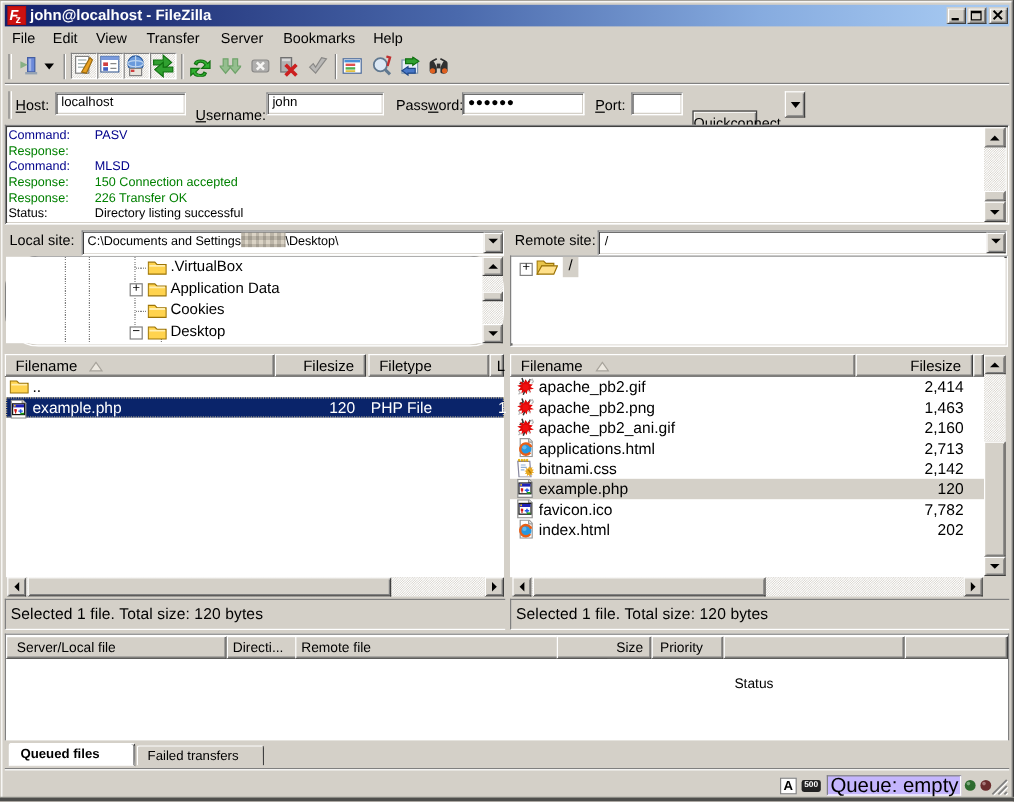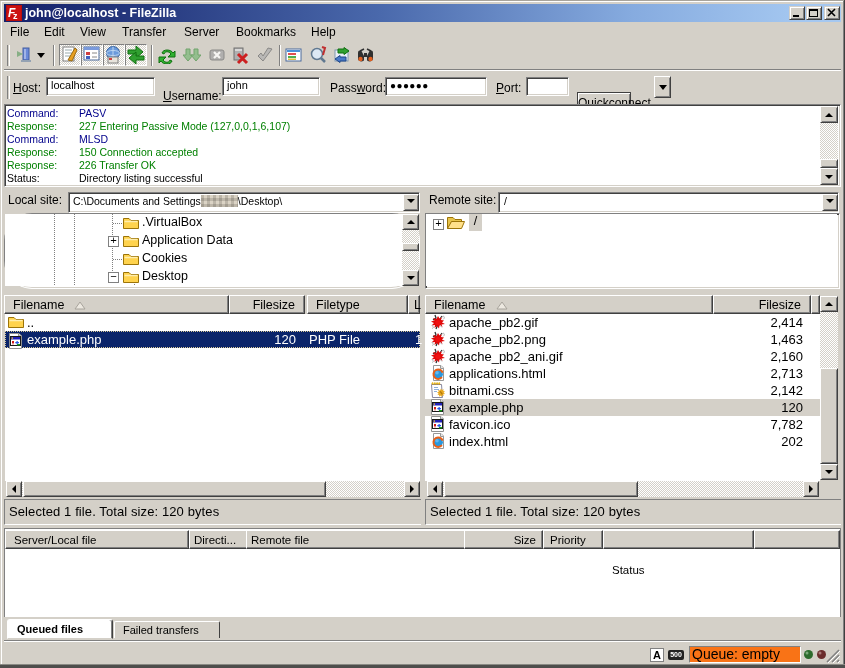--- a/index.html
+++ b/index.html
@@ -178,21 +178,20 @@
 
 <div class="abs" id="log" style="left:4px;top:104px;width:837px;height:83px;">
  <div class="abs sunken" style="left:0;top:0;width:837px;height:83px;"></div>
  <div class="abs" style="left:2px;top:2px;width:815px;height:79px;background:#fff;font-size:10.5px;">
   <div class="logln" style="top:1px;color:#00008b;">
         <span style="left:1px;">Command:</span>
         <span style="left:73px;">PASV</span>
       </div>
   <div class="logln" style="top:14px;color:#008000;">
         <span style="left:1px;">Response:</span>
-        <span style="left:73px;">227 Entering Passive Mode (127,0,0,1,6,107)</span>
       </div>
   <div class="logln" style="top:27px;color:#00008b;">
         <span style="left:1px;">Command:</span>
         <span style="left:73px;text-align:right;">MLSD</span>
       </div>
   <div class="logln" style="top:40px;color:#008000;">
         <span style="left:1px;">Response:</span>
         <span style="left:73px;">150 Connection accepted</span>
       </div>
   <div class="logln" style="top:53px;color:#008000;">
@@ -448,21 +447,21 @@
     </div>
  <div class="abs" style="left:3px;top:2px;width:106px;height:20px;background:#fff;border:1px solid;border-color:#fff #404040 #d4d0c8 #fff;box-shadow:inset -1px 0 0 #808080;border-radius:3px 3px 0 0;font-size:11px;font-weight:bold;">
       <span class="abs" style="left:9px;top:3px;">Queued files</span>
     </div>
 </div>
 
 <div class="abs" id="statusbar" style="left:4px;top:640px;width:837px;height:24px;">
  <div class="abs" style="left:0;top:0;width:837px;height:2px;border-top:1px solid #808080;border-bottom:1px solid #fff;"></div>
  <div class="abs" style="left:646px;top:8px;width:14px;height:14px;background:#fff;border:1px solid #808080;font-size:11px;font-weight:bold;text-align:center;line-height:13px;">A</div>
  <div class="abs" style="left:664px;top:10px;width:16px;height:10px;background:#222;border-radius:2px;color:#fff;font-size:7px;font-weight:bold;text-align:center;line-height:10px;">500</div>
- <div class="abs sunken1" style="left:685px;top:6px;width:112px;height:17px;background:#f97316;font-size:14px;line-height:15px;">
+ <div class="abs sunken1" style="left:685px;top:6px;width:112px;height:17px;background:#c4b5fd;font-size:17px;line-height:15px;">
       <span class="abs" style="left:2px;">Queue: empty</span>
     </div>
  <svg class="abs" style="left:799px;top:9px;" width="30" height="11">
       <circle cx="5.5" cy="5.5" r="4.5" fill="#2d6b2d"></circle>
       <circle cx="4" cy="4" r="1.5" fill="#7aa87a"></circle>
       <circle cx="18.5" cy="5.5" r="4.5" fill="#6b2d2d"></circle>
       <circle cx="17" cy="4" r="1.5" fill="#a87a7a"></circle>
     </svg>
  <svg class="abs" style="left:822px;top:9px;" width="14" height="14">
       <path d="M13 1 L1 13 M13 6 L6 13 M13 11 L11 13" stroke="#808080" stroke-width="1.5"></path>

